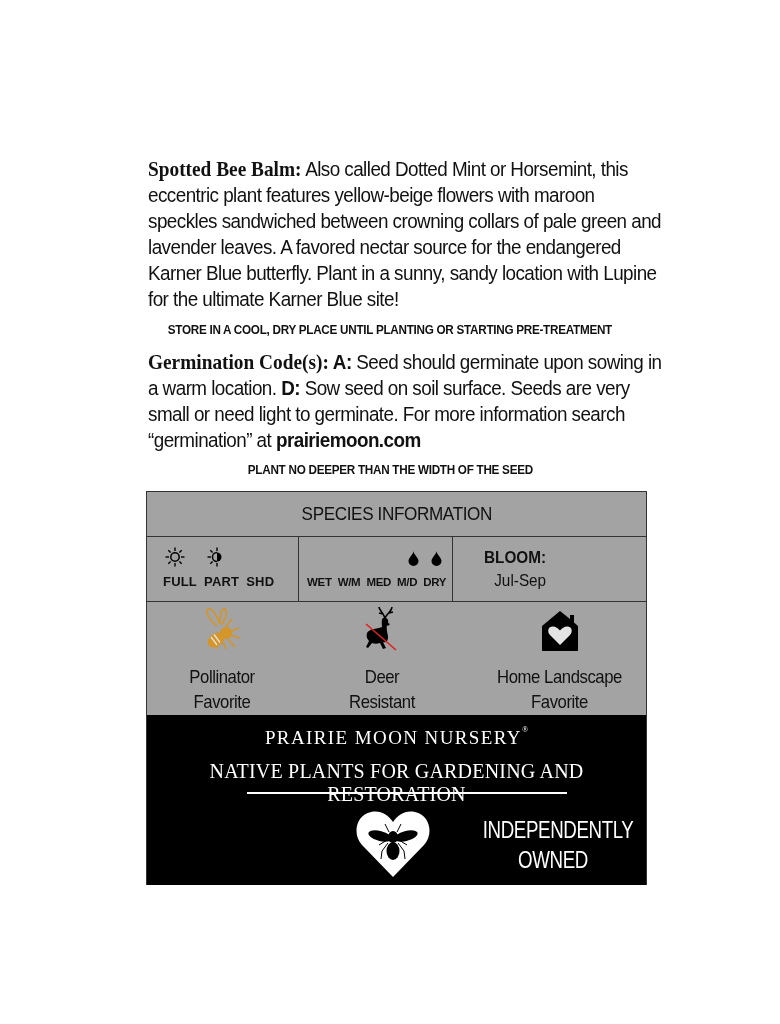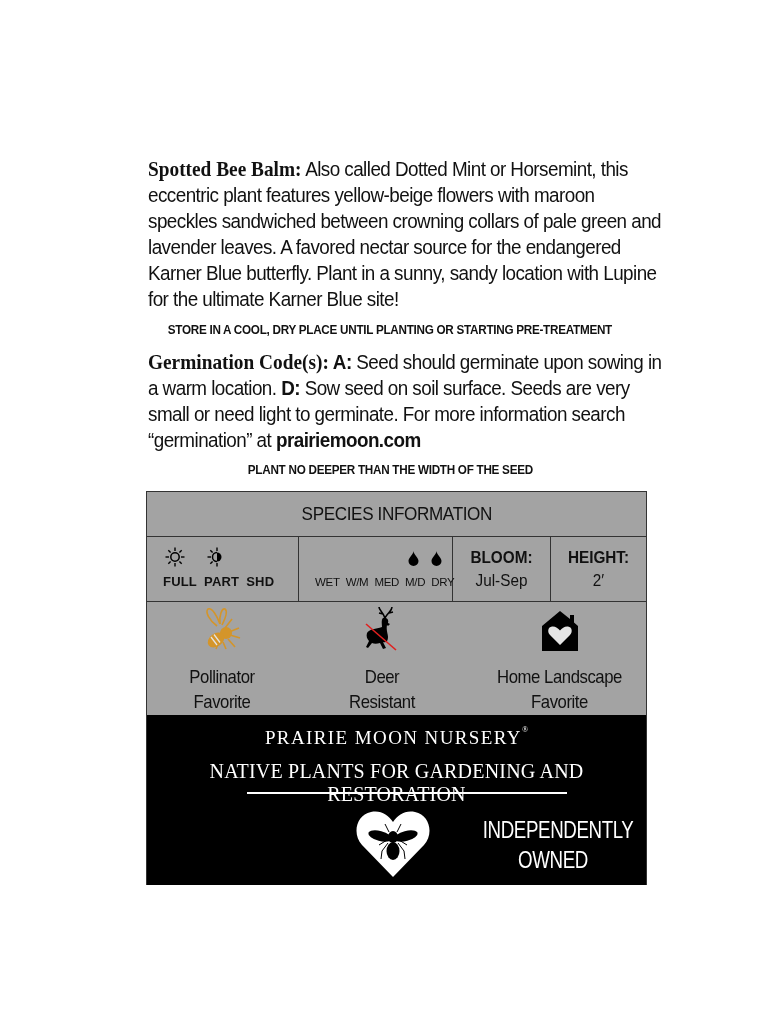--- a/index.html
+++ b/index.html
@@ -40,23 +40,23 @@
   }
   .cell { border-right: 1.5px solid #333; box-sizing: border-box; position: relative; }
   .cell:last-child { border-right: none; }
   .cell-light { width: 152px; }
   .cell-moist { width: 154px; }
   .cell-bloom { width: 98px; }
   .cell-height { flex: 1; }
   .light-icons { position: absolute; top: 10px; left: 18px; display: flex; gap: 22px; }
   .light-labels { position: absolute; top: 37px; left: 16px; display: flex; gap: 7px; font-size: 13px; font-weight: bold; letter-spacing: 0.2px; }
   .moist-icons { position: absolute; top: 14px; right: 10px; display: flex; gap: 12px; }
-  .moist-labels { position: absolute; top: 39px; left: 16px; display: flex; gap: 6px; font-size: 11.5px; font-weight: normal; letter-spacing: -0.3px; }
+  .moist-labels { position: absolute; top: 39px; left: 8px; display: flex; gap: 6px; font-size: 11.5px; font-weight: bold; letter-spacing: -0.3px; }
   .moist-labels span { display: inline-block; }
-  .stacked { position: absolute; left: 0; right: 0; top: 9px; text-align: center; font-size: 17px; line-height: 23px; }
+  .stacked { position: absolute; left: 0; right: 0; top: 9px; text-align: right; font-size: 17px; line-height: 23px; }
   .stacked .k { font-weight: bold; display: block; transform: scaleX(0.9); }
   .stacked .v { display: block; transform: scaleX(0.9); }
   .feature-row {
     position: absolute; left: 0; top: 110px; width: 100%; height: 113px;
     display: flex;
   }
   .feature { position: absolute; text-align: center; font-size: 19px; line-height: 25px; letter-spacing: -0.5px; }
   .feature .lbl span { display: block; transform: scaleX(0.88); }
   .feature .ico { height: 48px; display: flex; justify-content: center; align-items: flex-end; margin-bottom: 6px; }
   .brand {
@@ -158,26 +158,20 @@
       </div>
     </div>
 
     <div class="cell cell-bloom">
       <div class="stacked">
         <span class="k">BLOOM:</span>
         <span class="v">Jul-Sep</span>
       </div>
     </div>
 
-    <div class="cell cell-height">
-      <div class="stacked">
-        <span class="k">HEIGHT:</span>
-        <span class="v">2′</span>
-      </div>
-    </div>
   </div>
 
   <div class="feature-row">
     <div class="feature" style="left:0; width:150px; top:8px;">
       <div class="ico">
         <span>
           <svg width="46" height="46" viewBox="0 0 46 46">
             <g fill="none" stroke="#d4952a" stroke-width="1.6">
               <path d="M18 20 C10 14 6 6 9 3 C13 1 18 10 21 18"></path>
               <path d="M21 18 C20 9 23 2 26 3 C29 5 26 13 23 19"></path>

